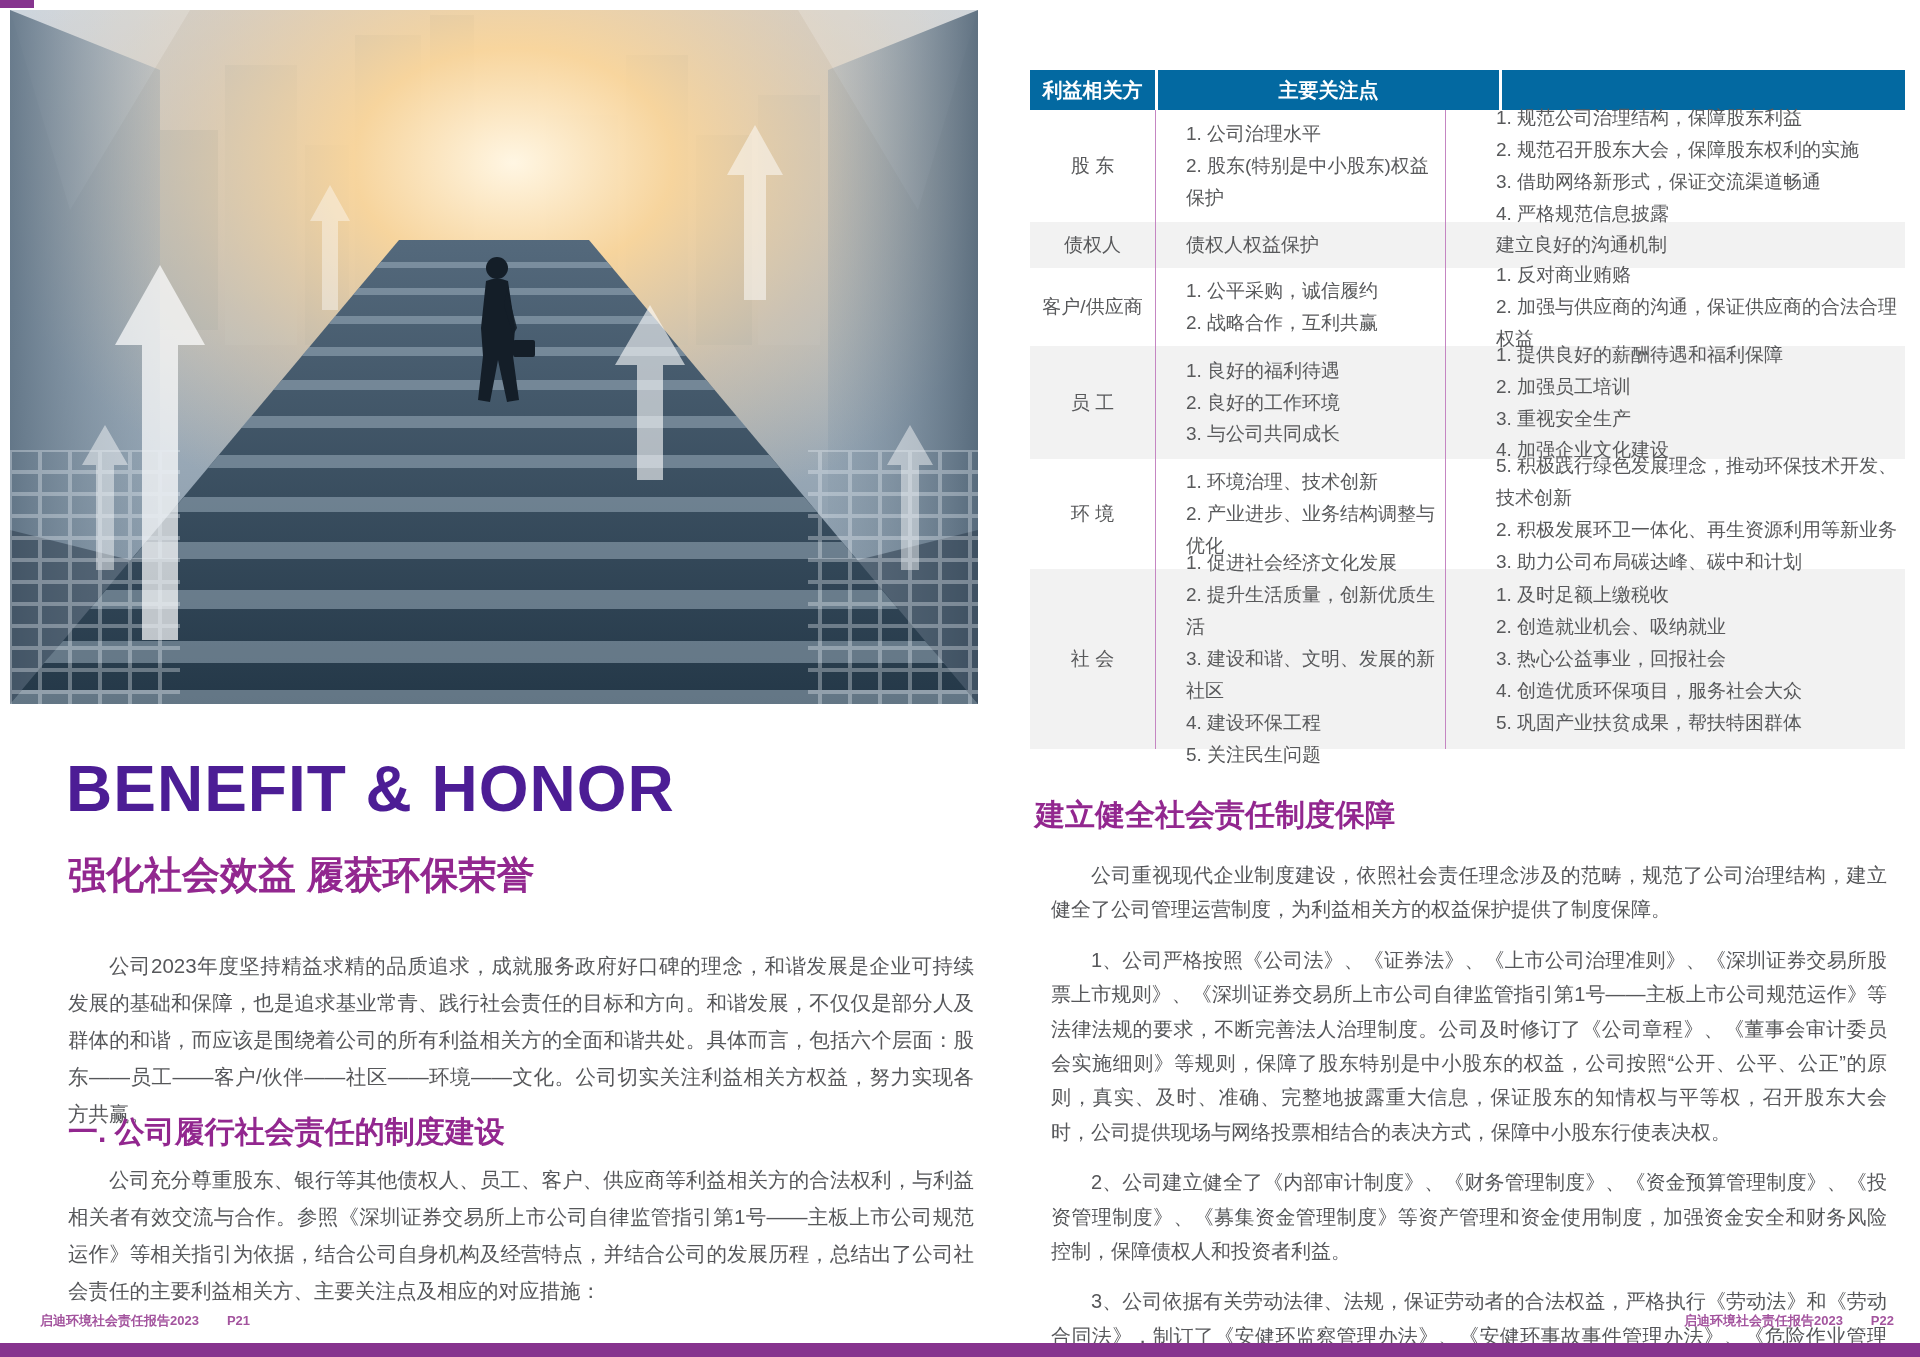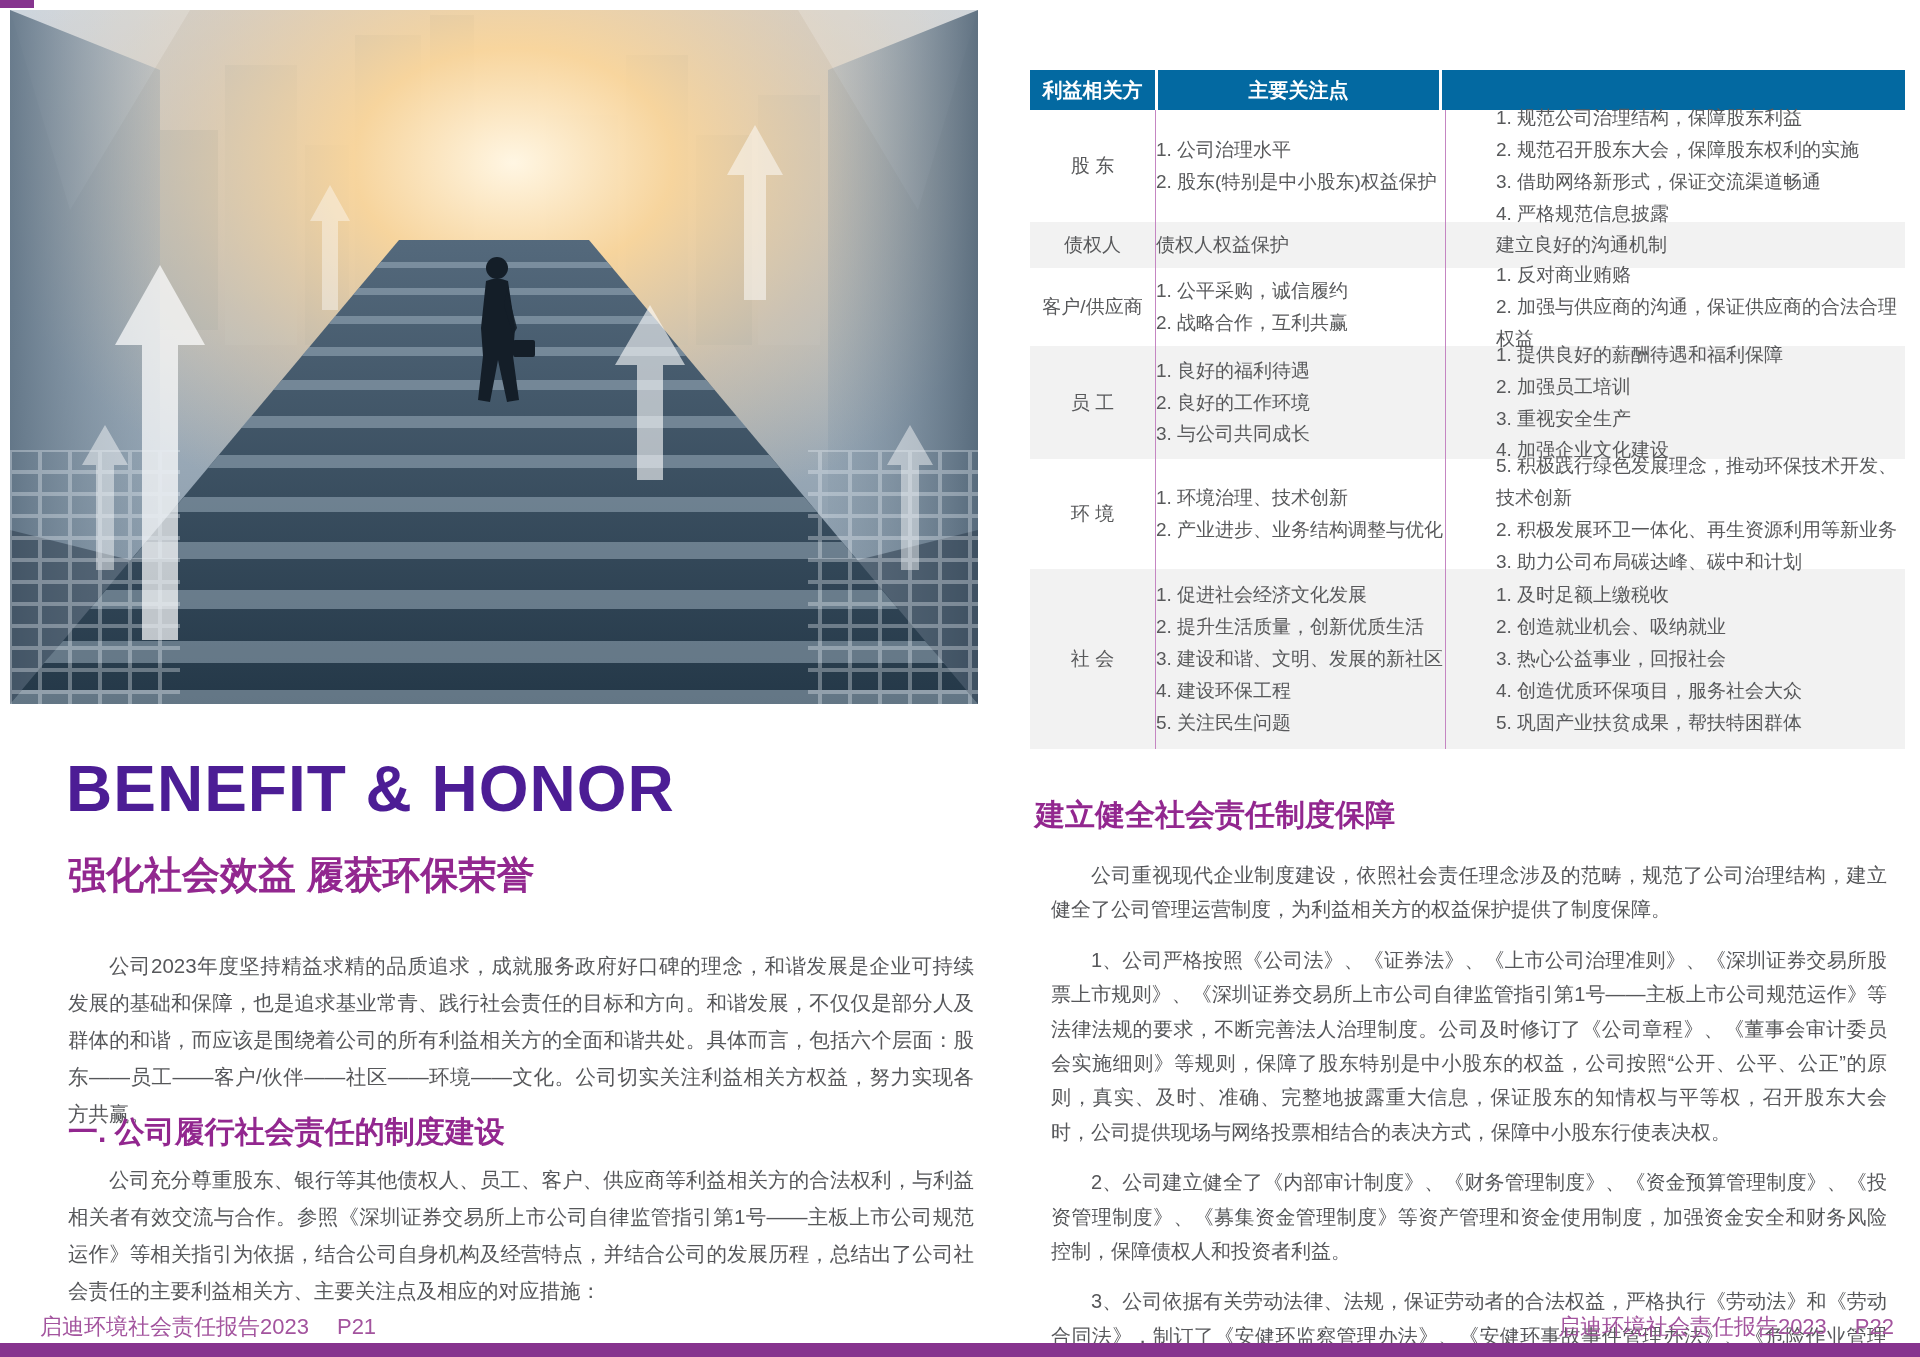--- a/index.html
+++ b/index.html
@@ -24,47 +24,47 @@
     position:absolute;margin:0;font-size:20.5px;line-height:1.8;color:#56575A;
     text-align:justify;text-indent:2em;
   }
   .para1{left:68px;top:948px;width:906px;}
   .sec-heading{
     position:absolute;margin:0;font-size:30px;font-weight:bold;color:#92278F;white-space:nowrap;
   }
   .sec1{left:68px;top:1112px;}
   .para2{left:68px;top:1162px;width:906px;}
   .footer{
-    position:absolute;top:1312px;font-size:22px;font-weight:normal;color:#A3549E;white-space:nowrap;
+    position:absolute;top:1312px;font-size:13px;font-weight:bold;color:#A3549E;white-space:nowrap;
   }
   .footer-left{left:40px;}
   .footer-right{right:26px;}
   .footer .pagenum{margin-left:28px;}
 
   
   .stk-table{position:absolute;left:1030px;top:70px;width:875px;}
   .thead{display:flex;height:40px;}
   .hc{
     background:#0369a1;color:#ffffff;font-size:20px;font-weight:bold;
     display:flex;align-items:center;justify-content:center;box-sizing:border-box;
   }
   .h1{width:125px;margin-right:3px;}
-  .h2{width:281px;margin-right:3px;}
+  .h2{width:341px;margin-right:3px;}
   .h3{flex:1;}
   .trow{display:flex;box-sizing:border-box;}
   .tbody .trow:nth-child(even){background:#F2F2F2;}
   .c1{
     width:125px;display:flex;align-items:center;justify-content:center;
     font-size:19px;color:#58595B;box-sizing:border-box;text-align:center;
   }
   .c2,.c3{
     border-left:1px solid #C586C2;display:flex;flex-direction:column;justify-content:center;
     font-size:19px;line-height:1.68;color:#58595B;box-sizing:border-box;
   }
-  .c2{width:290px;}
+  .c2{width:290px;padding-left:30px;}
   .c3{flex:1;padding-left:50px;}
 
   .sec2{left:1035px;top:795px;}
   .right-paras{position:absolute;left:1035px;top:842px;width:868px;}
   .right-paras p{
     margin:16px;font-size:20px;line-height:1.72;color:#56575A;text-align:justify;text-indent:2em;
   }
 </style>
 </head>
 <body>

